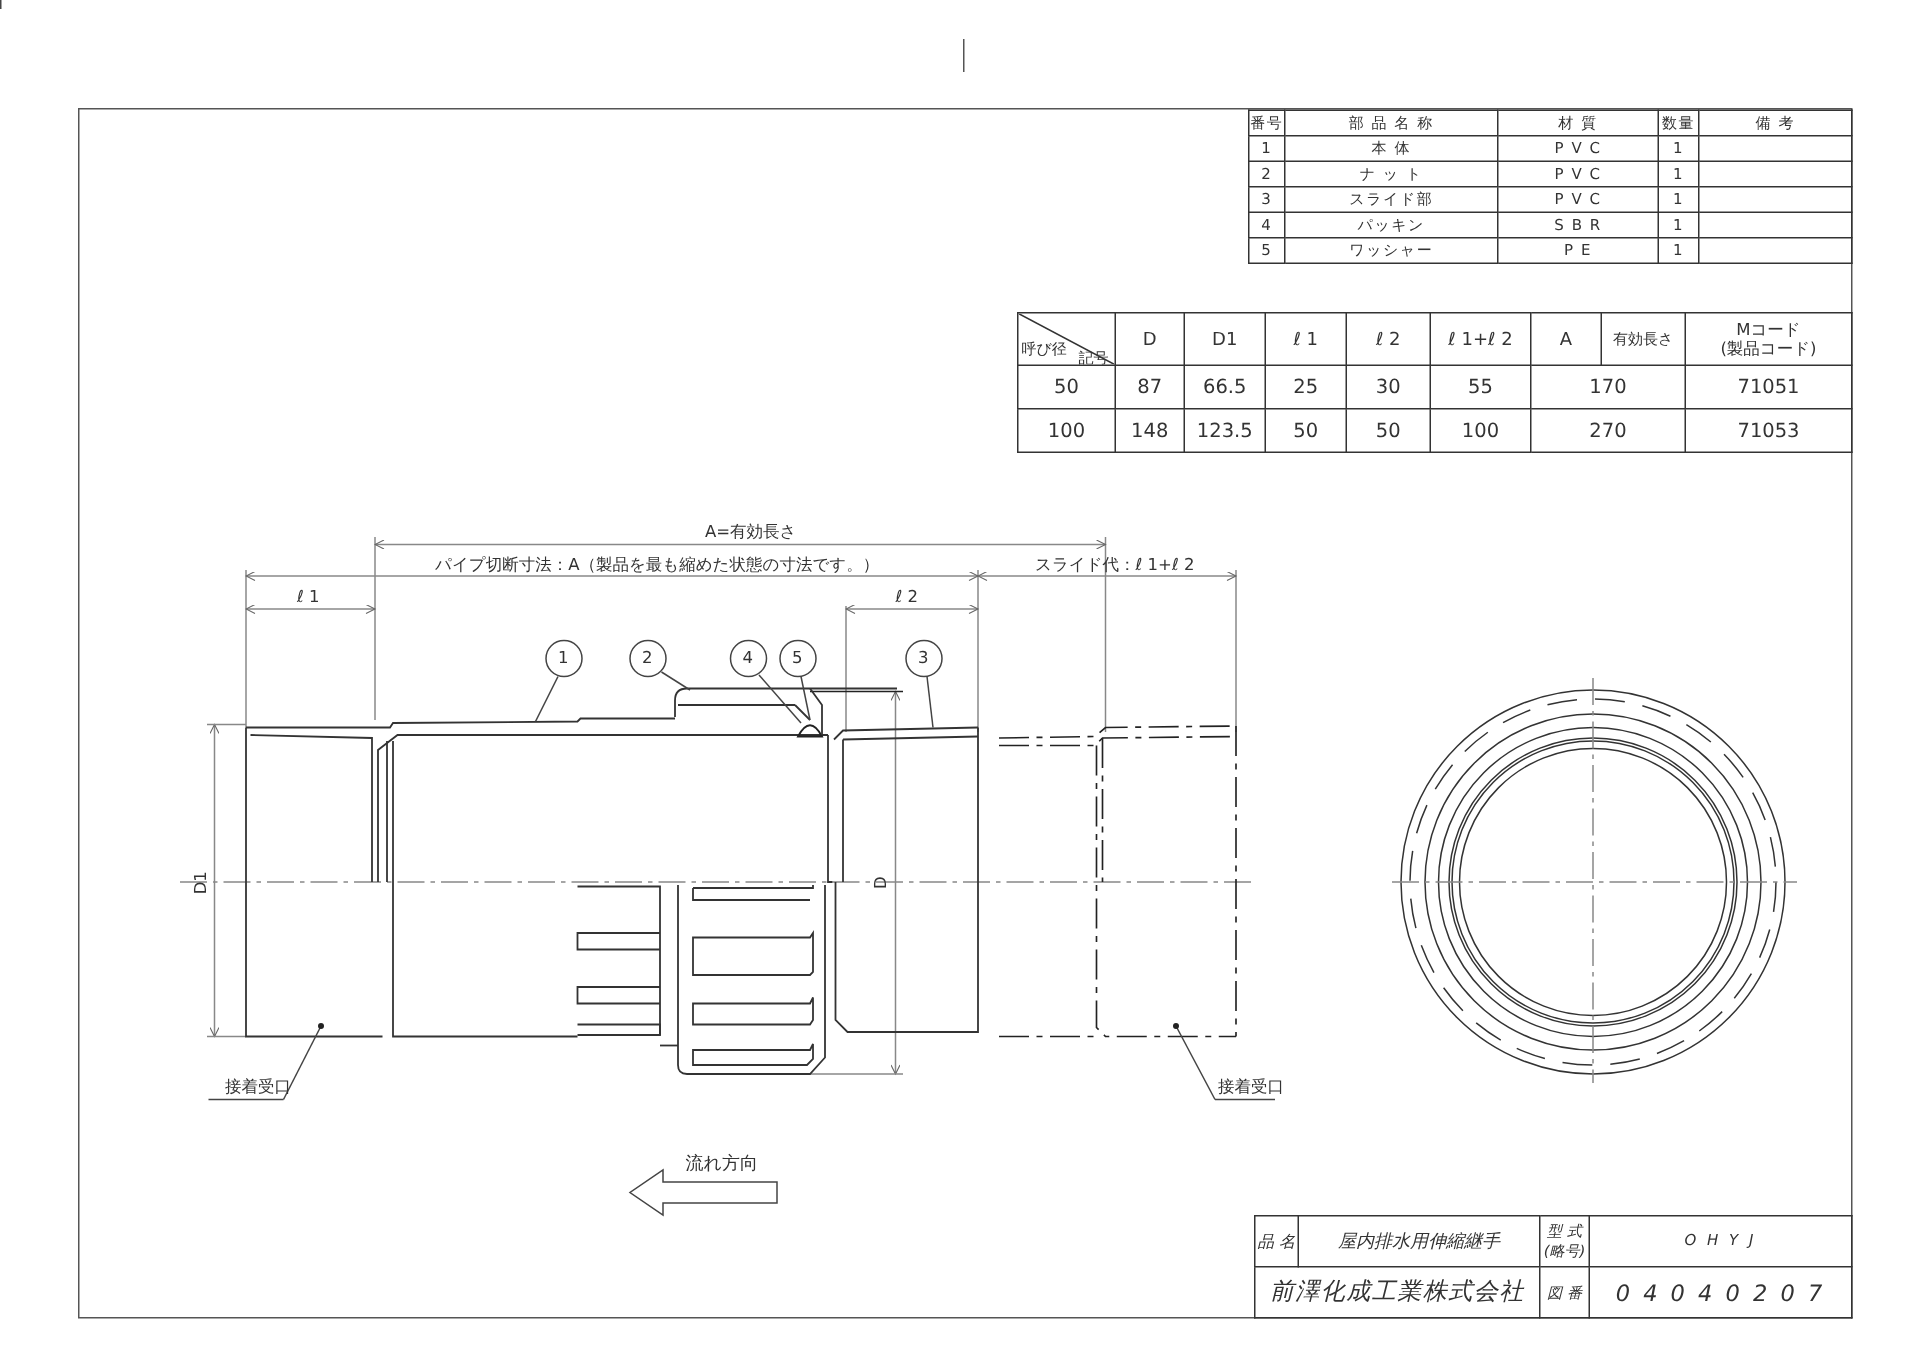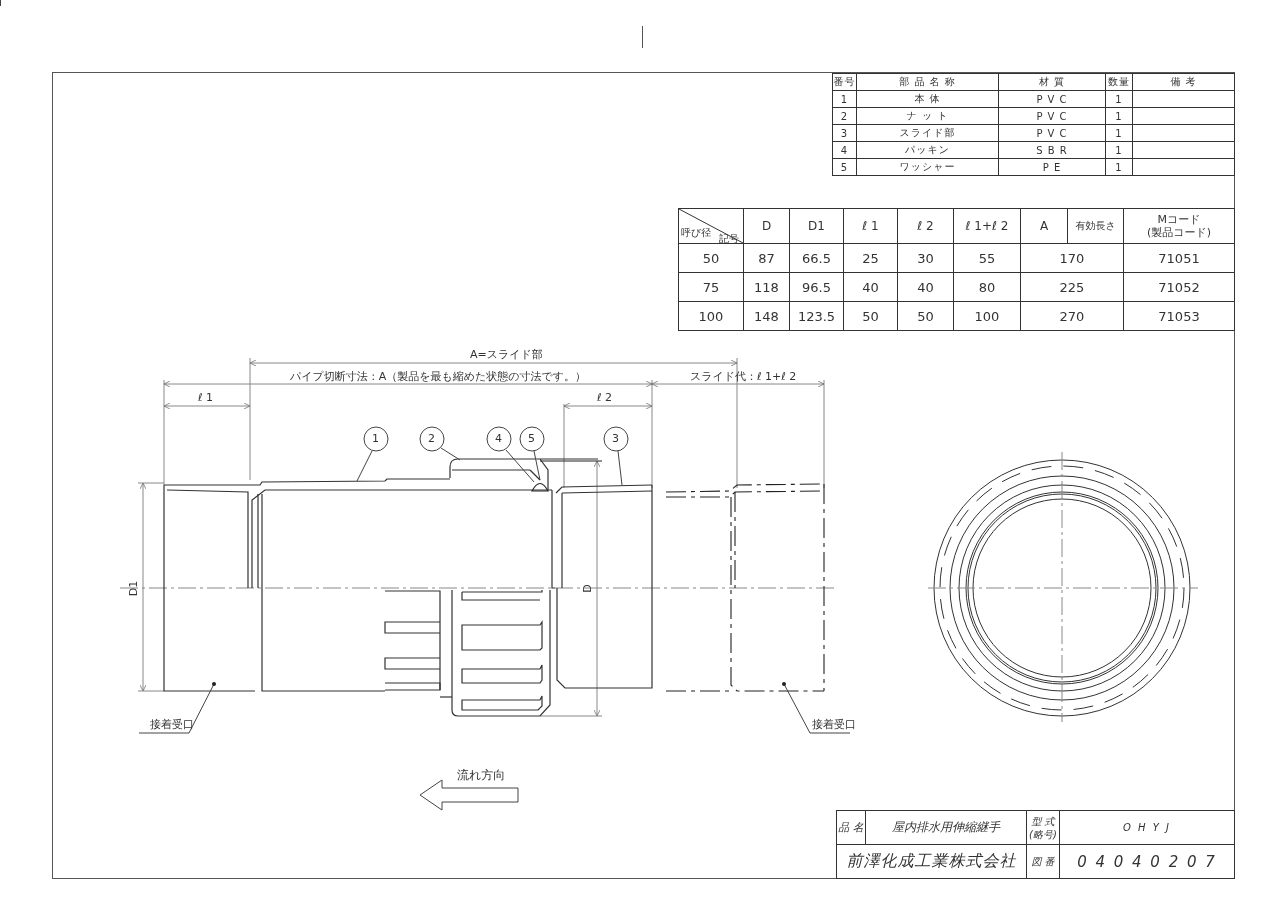--- a/index.html
+++ b/index.html
@@ -103,30 +103,20 @@
     <td>50</td>
     <td>87</td>
     <td>66.5</td>
     <td>25</td>
     <td>30</td>
     <td>55</td>
     <td colspan="2">170</td>
     <td>71051</td>
   </tr>
   <tr>
-    <td>75</td>
-    <td>118</td>
-    <td>96.5</td>
-    <td>40</td>
-    <td>40</td>
-    <td>80</td>
-    <td colspan="2">225</td>
-    <td>71052</td>
-  </tr>
-  <tr>
     <td>100</td>
     <td>148</td>
     <td>123.5</td>
     <td>50</td>
     <td>50</td>
     <td>100</td>
     <td colspan="2">270</td>
     <td>71053</td>
   </tr>
 </tbody>
@@ -243,21 +233,21 @@
     <circle cx="1062" cy="588" r="103"></circle>
     <circle cx="1062" cy="588" r="96"></circle>
     <circle cx="1062" cy="588" r="94"></circle>
     <circle cx="1062" cy="588" r="89"></circle>
     <circle cx="1062" cy="588" r="122" stroke-dasharray="20,12"></circle>
   </g>
   <line x1="1062" y1="452" x2="1062" y2="722" stroke="#888" stroke-dasharray="18,4,3,4"></line>
   <line x1="928" y1="588" x2="1198" y2="588" stroke="#888" stroke-dasharray="18,4,3,4"></line>
 </svg>
 
-<div class="lbl" style="left:470px;top:347px">A=スライド部</div>
+<div class="lbl" style="left:470px;top:347px">A=有効長さ</div>
 <div class="lbl" style="left:290px;top:369px">パイプ切断寸法：A（製品を最も縮めた状態の寸法です。）</div>
 <div class="lbl" style="left:690px;top:369px">スライド代：ℓ 1+ℓ 2</div>
 <div class="lbl" style="left:198px;top:391px">ℓ 1</div>
 <div class="lbl" style="left:597px;top:391px">ℓ 2</div>
 <div class="lbl" style="left:126px;top:582px;transform:rotate(-90deg)">D1</div>
 <div class="lbl" style="left:583px;top:582px;transform:rotate(-90deg)">D</div>
 
 <div class="lbl" style="left:372px;top:432px">1</div>
 <div class="lbl" style="left:428px;top:432px">2</div>
 <div class="lbl" style="left:495px;top:432px">4</div>

